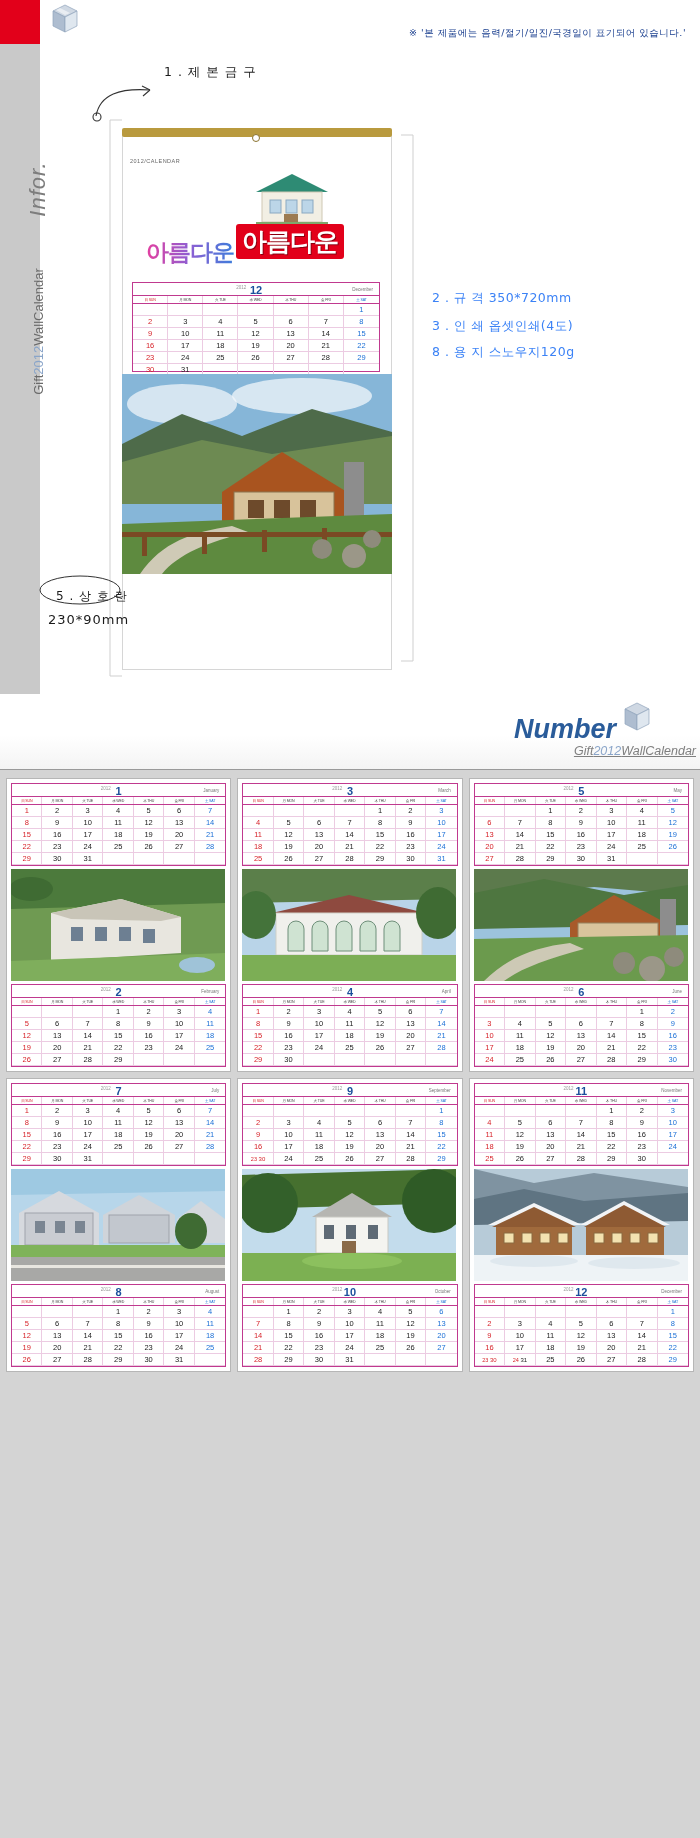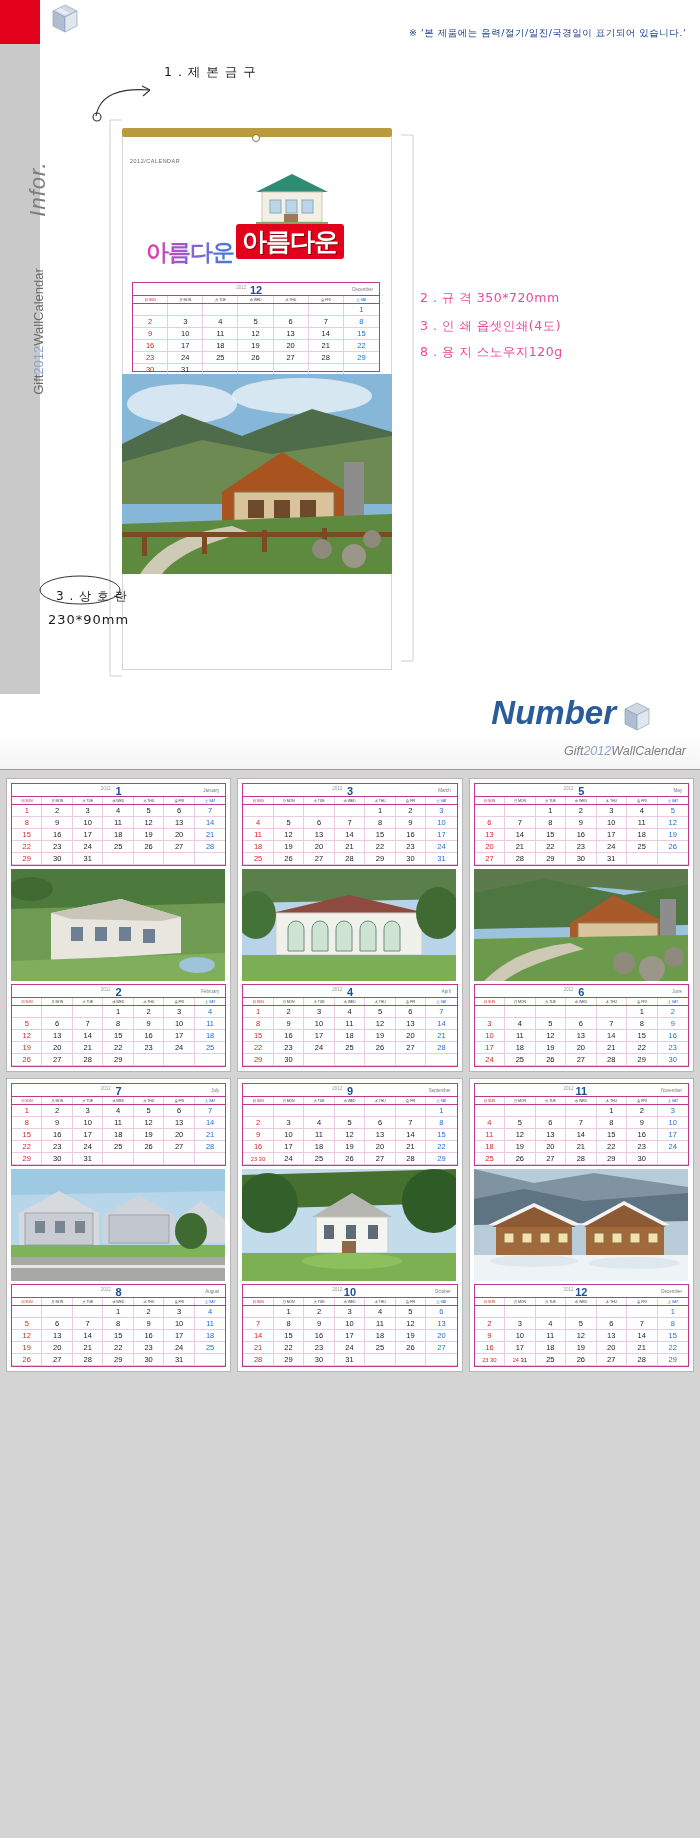--- a/index.html
+++ b/index.html
@@ -117,22 +117,23 @@
     position:absolute; left:132px; top:282px; width:248px; height:90px;
     border:1px solid #c0398f;
     background:#fff;
   }
   .photo-main {
     position:absolute; left:122px; top:374px; width:270px; height:200px;
     overflow:hidden;
   }
 
   .spec {
-    position:absolute; font-size:12.5px; color:#ec4899;
+    position:absolute; font-size:12.5px; color:#3b82f6;
     letter-spacing:0.5px;
+    margin-left:12px;
   }
   .spec-2 { left:420px; top:290px; }
   .spec-3 { left:420px; top:318px; }
   .spec-4 { left:420px; top:344px; }
   .spec .val { font-size:12.5px; }
 
   .bracket-right {
     position:absolute; left:400px; top:134px; width:14px; height:528px;
   }
   .note5 {
@@ -145,27 +146,27 @@
     position:absolute; left:38px; top:574px; width:84px; height:36px;
   }
 
   
   .number-bar {
     position:absolute; left:0; top:694px; width:700px; height:76px;
     background:linear-gradient(180deg,#ffffff 0%, #ffffff 55%, #f4f4f4 100%);
     border-bottom:1px solid #9a9a9a;
   }
   .number-word {
-    position:absolute; right:84px; top:0;
-    font-size:33px; color:#2a5c9a; font-style:italic; font-weight:bold;
+    position:absolute; right:84px; top:20px;
+    font-size:27px; color:#2a5c9a; font-style:italic; font-weight:bold;
     letter-spacing:0px;
   }
   .number-sub {
-    position:absolute; right:14px; top:50px;
-    font-size:12.5px; color:#7f7f7f; font-style:italic;
+    position:absolute; right:4px; top:50px;
+    font-size:12.5px; color:#7f7f7f; font-style:italic;text-decoration:underline;
   }
   .number-sub .num { color:#8aa5c9; }
   .number-cube {
     position:absolute; right:50px; top:8px; width:26px; height:30px;
   }
 
   
   .pages {
     position:absolute; left:0; top:770px; width:700px; height:1068px;
     background:#d4d4d4;
@@ -408,21 +409,21 @@
     <span>8 . 용   지</span>
     <span class="val">스노우지120g</span>
   </div>
 
   <div class="bubble5">
     <svg width="84" height="36" viewBox="0 0 84 36">
       <ellipse cx="42" cy="16" rx="40" ry="14" fill="none" stroke="#333" stroke-width="1"></ellipse>
       <path d="M76,22 C90,26 96,30 104,34" stroke="#333" fill="none" stroke-width="1"></path>
     </svg>
   </div>
-  <div class="hand note5">3 . 상 호 란</div>
+  <div class="hand note5">5 . 상 호 란</div>
   <div class="hand note5b">230*90mm</div>
 </div>
 
 <div class="number-bar">
   <div class="number-cube">
     <svg class="cube-svg" viewBox="0 0 26 30">
       <polygon points="13,1 25,7 13,13 1,7" fill="#cfd8e3" stroke="#8fa3bb" stroke-width="0.7"></polygon>
       <polygon points="1,7 13,13 13,28 1,22" fill="#aebdd0" stroke="#8fa3bb" stroke-width="0.7"></polygon>
       <polygon points="25,7 13,13 13,28 25,22" fill="#dfe7ef" stroke="#8fa3bb" stroke-width="0.7"></polygon>
     </svg>

